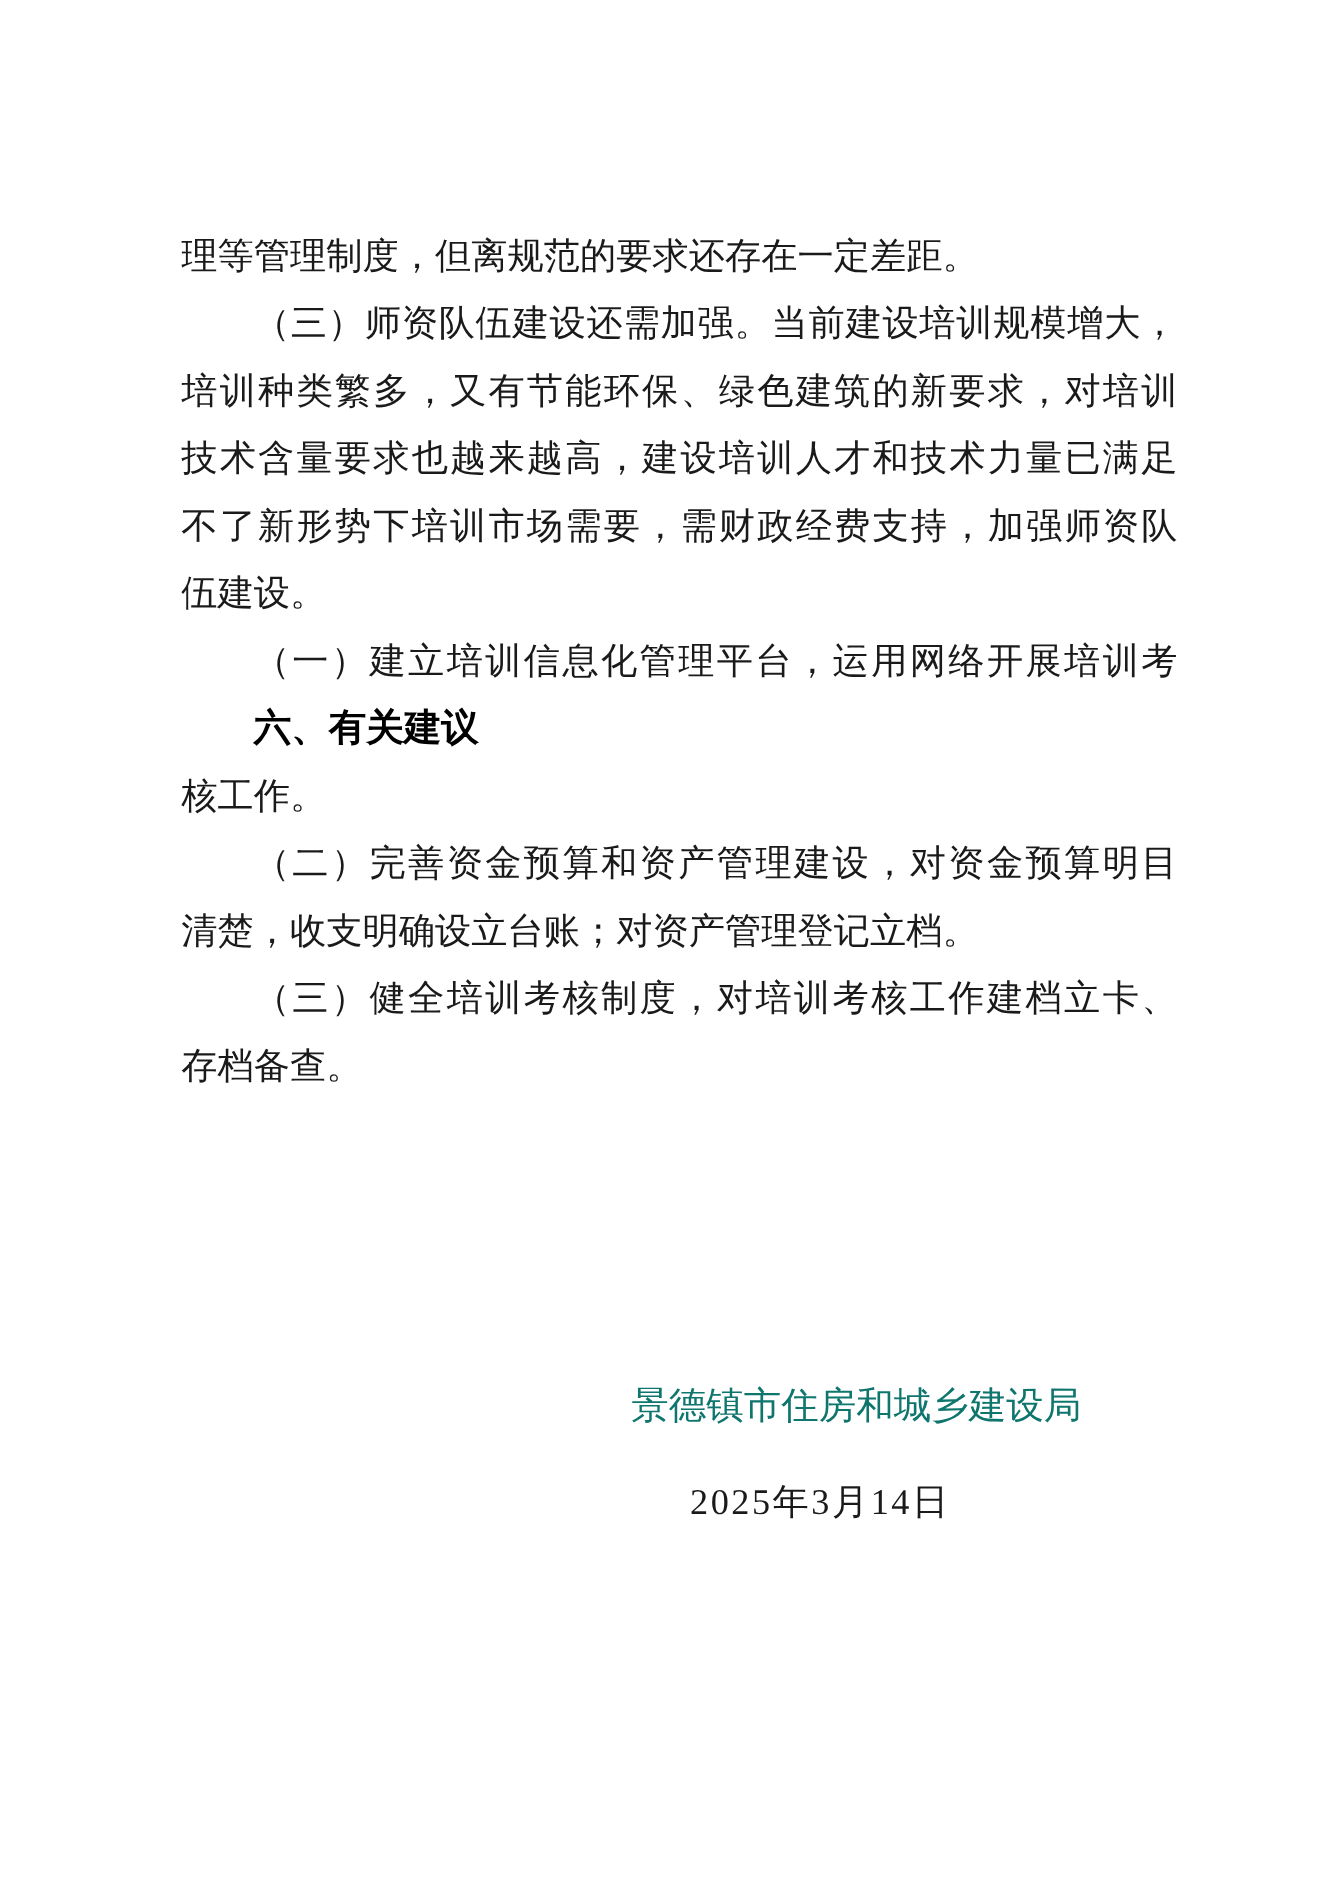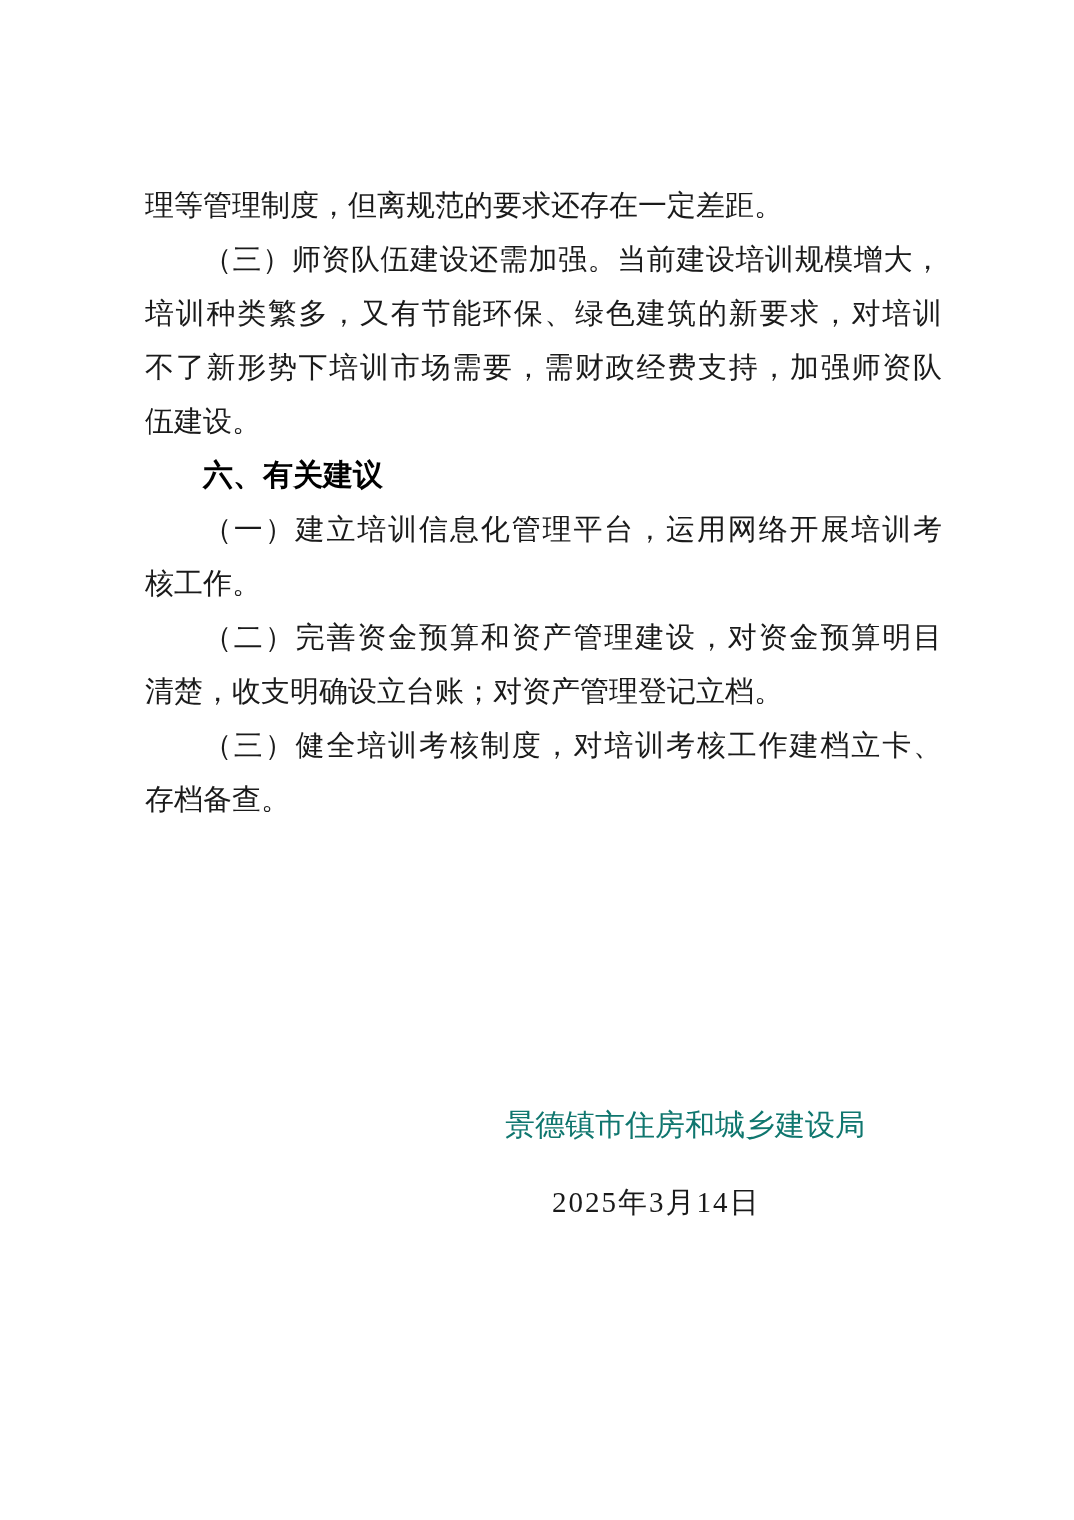--- a/index.html
+++ b/index.html
@@ -89,24 +89,25 @@
 </style>
 </head>
 <body>
 
 <div class="page">
 
   <div class="body-text">
     <div class="line">理等管理制度，但离规范的要求还存在一定差距。</div>
     <div class="line indent fill">（三）师资队伍建设还需加强。当前建设培训规模增大，</div>
     <div class="line fill">培训种类繁多，又有节能环保、绿色建筑的新要求，对培训</div>
+    <div class="line fill">技术含量要求也越来越高，建设培训人才和技术力量已满足</div>
     <div class="line fill">不了新形势下培训市场需要，需财政经费支持，加强师资队</div>
     <div class="line">伍建设。</div>
+    <div class="line indent fill">（一）建立培训信息化管理平台，运用网络开展培训考</div>
     <div class="line indent heading">六、有关建议</div>
-    <div class="line indent fill">（一）建立培训信息化管理平台，运用网络开展培训考</div>
     <div class="line">核工作。</div>
     <div class="line indent fill">（二）完善资金预算和资产管理建设，对资金预算明目</div>
     <div class="line">清楚，收支明确设立台账；对资产管理登记立档。</div>
     <div class="line indent fill">（三）健全培训考核制度，对培训考核工作建档立卡、</div>
     <div class="line">存档备查。</div>
   </div>
 
   <div class="sig-org">景德镇市住房和城乡建设局</div>
   <div class="sig-date">2025年3月14日</div>
 

